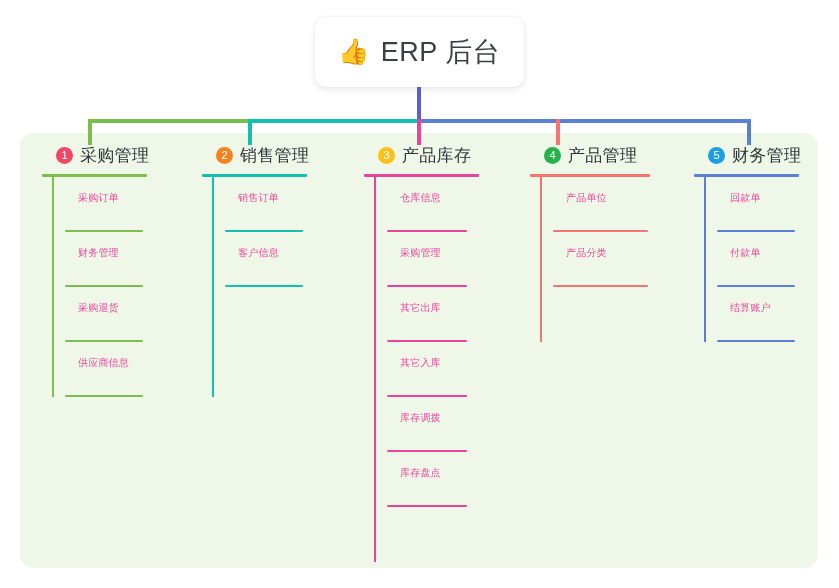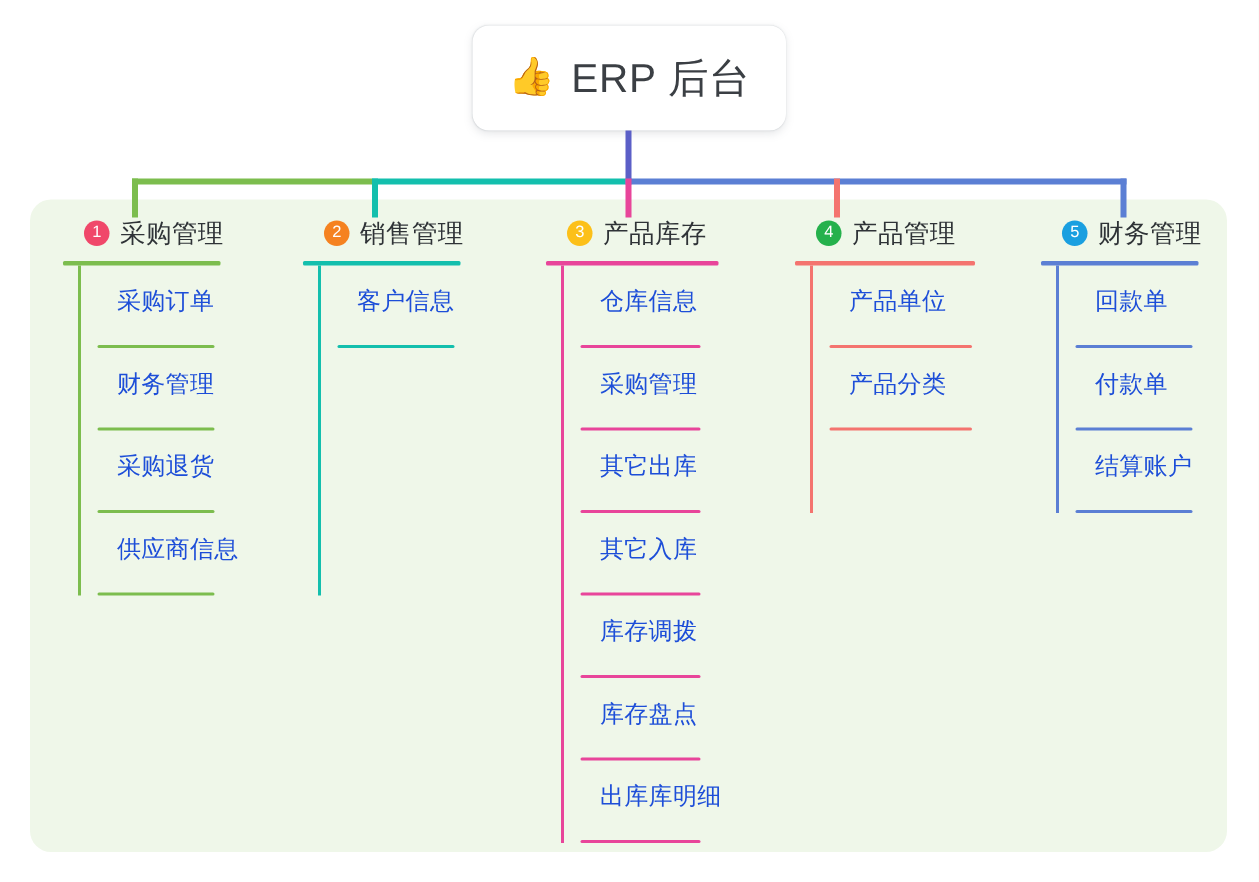--- a/index.html
+++ b/index.html
@@ -135,22 +135,22 @@
   }
   .leaf {
     position: relative;
     height: 55px;
     box-sizing: border-box;
   }
   .leaf-text {
     position: absolute;
     left: 26px;
     top: 14px;
-    font-size: 16px;
-    color: #1d4ed8;
+    font-size: 10px;
+    color: #ec4899;
     white-space: nowrap;
     letter-spacing: 0.2px;
   }
   .leaf-rule {
     position: absolute;
     left: 13px;
     bottom: 0px;
     height: 2px;
     border-radius: 1px;
   }
@@ -209,20 +209,24 @@
     </div>
     <div class="column" style="left: 200px; width: 150px;">
       <div class="col-head">
         <span class="badge" style="background: rgb(245, 130, 32);">2</span>
         <span class="col-title">销售管理</span>
       </div>
       <div class="head-rule" style="background: rgb(19, 191, 173); width: 105px; margin-left: 2px;"></div>
       <div class="leaves">
         <div class="spine" style="background: rgb(19, 191, 173); height: 220px;"></div>
         <div class="leaf">
+          <span class="leaf-text">销售订单</span>
+          <div class="leaf-rule" style="background: rgb(19, 191, 173); width: 78px;"></div>
+        </div>
+        <div class="leaf">
           <span class="leaf-text">客户信息</span>
           <div class="leaf-rule" style="background: rgb(19, 191, 173); width: 78px;"></div>
         </div>
       </div>
     </div>
     <div class="column" style="left: 362px; width: 160px;">
       <div class="col-head">
         <span class="badge" style="background: rgb(252, 192, 25);">3</span>
         <span class="col-title">产品库存</span>
       </div>
@@ -246,24 +250,20 @@
           <div class="leaf-rule" style="background: rgb(232, 69, 154); width: 80px;"></div>
         </div>
         <div class="leaf">
           <span class="leaf-text">库存调拨</span>
           <div class="leaf-rule" style="background: rgb(232, 69, 154); width: 80px;"></div>
         </div>
         <div class="leaf">
           <span class="leaf-text">库存盘点</span>
           <div class="leaf-rule" style="background: rgb(232, 69, 154); width: 80px;"></div>
         </div>
-        <div class="leaf">
-          <span class="leaf-text">出库库明细</span>
-          <div class="leaf-rule" style="background: rgb(232, 69, 154); width: 80px;"></div>
-        </div>
       </div>
     </div>
     <div class="column" style="left: 528px; width: 160px;">
       <div class="col-head">
         <span class="badge" style="background: rgb(37, 177, 76);">4</span>
         <span class="col-title">产品管理</span>
       </div>
       <div class="head-rule" style="background: rgb(244, 116, 111); width: 120px; margin-left: 2px;"></div>
       <div class="leaves">
         <div class="spine" style="background: rgb(244, 116, 111); height: 165px;"></div>

